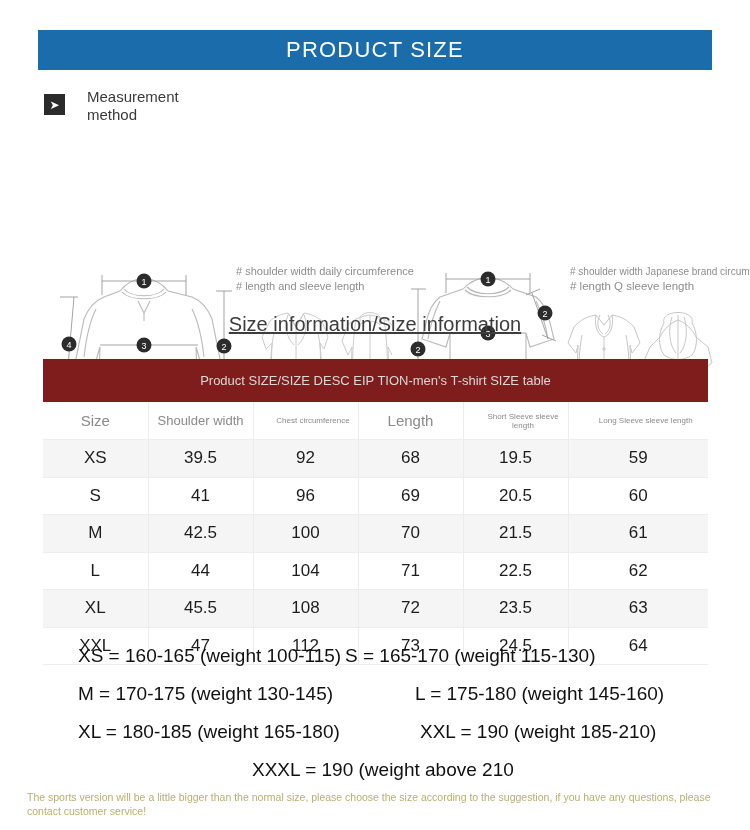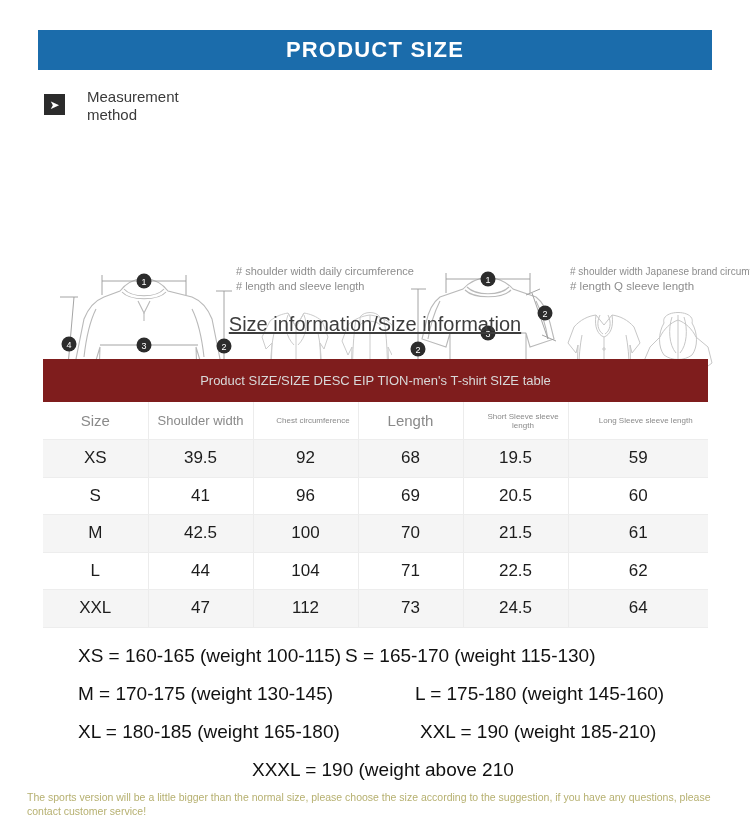--- a/index.html
+++ b/index.html
@@ -30,21 +30,21 @@
     box-sizing: border-box;
   }
   .banner-title {
     position: absolute;
     left: 0;
     right: 0;
     text-align: center;
     color: #ffffff;
     font-size: 22px;
     letter-spacing: 1.2px;
-    font-weight: 700;
+    font-weight: 400;
   }
   .banner-sub {
     position: absolute;
     left: 400px;
     top: 6px;
     color: #cfe1f0;
     font-size: 11px;
     line-height: 13px;
     width: 110px;
   }
@@ -414,20 +414,28 @@
     </tr>
     <tr>
       <td>L</td>
       <td>44</td>
       <td>104</td>
       <td>71</td>
       <td>22.5</td>
       <td>62</td>
     </tr>
     <tr>
+      <td>XL</td>
+      <td>45.5</td>
+      <td>108</td>
+      <td>72</td>
+      <td>23.5</td>
+      <td>63</td>
+    </tr>
+    <tr>
       <td>XXL</td>
       <td>47</td>
       <td>112</td>
       <td>73</td>
       <td>24.5</td>
       <td>64</td>
     </tr>
   </tbody>
 </table>
 

